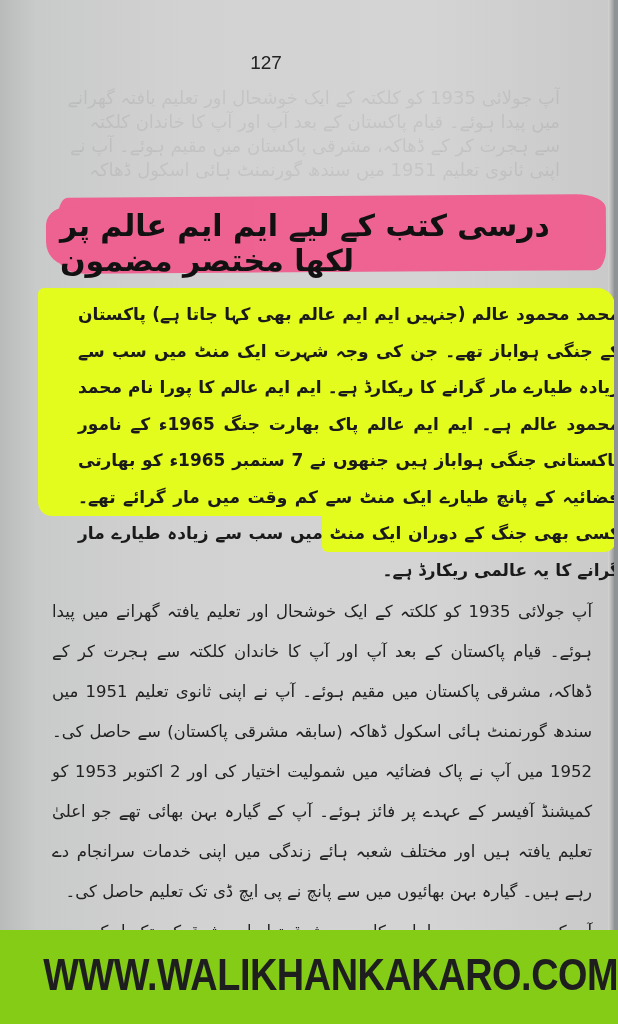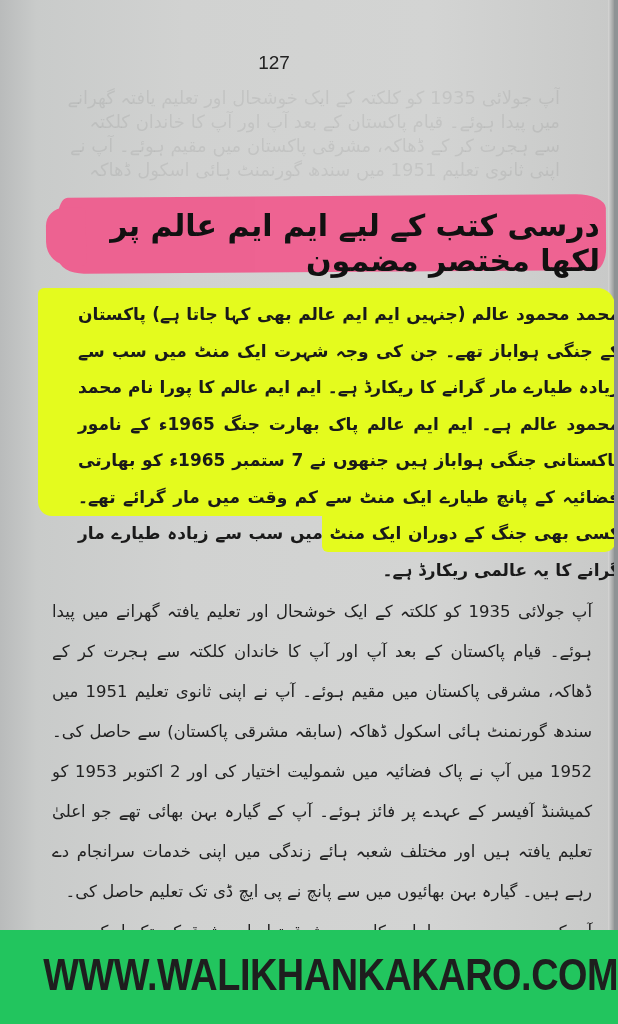--- a/index.html
+++ b/index.html
@@ -12,40 +12,40 @@
     position:absolute; left:0; top:0; width:614px; height:930px;
     background: linear-gradient(90deg,#b9bbbb 0%,#c9cbca 6%,#d1d2d1 30%,#d3d4d3 70%,#c8c9c8 100%);
     overflow:hidden;
   }
   .page-edge {
     position:absolute; right:0; top:0; width:6px; height:930px;
     background:linear-gradient(90deg,#d6d6d5,#9a9c9c);
   }
   .page-number {
     position:absolute; top:52px; left:0; width:532px; text-align:center;
-    font-family:"Liberation Sans", sans-serif; font-size:19px; color:#222;padding-left:8px;
+    font-family:"Liberation Sans", sans-serif; font-size:19px; color:#222;
   }
   .ghost-text {
     position:absolute; left:60px; top:86px; width:500px; height:95px;
     color:rgba(0,0,0,0.07); font-size:18px; line-height:24px; direction:rtl; text-align:right;
     font-family:"DejaVu Sans", sans-serif; overflow:hidden;
   }
   .title-highlight {
     position:absolute; left:58px; top:196px; width:548px; height:76px;
     background:#ef5d8e;
     border-radius:10px 30px 12px 26px / 20px 14px 22px 16px;
     transform:rotate(-0.4deg);
     opacity:0.95;
   }
   .title-highlight::before {
     content:""; position:absolute; left:-12px; top:10px; width:40px; height:58px;
     background:#ef5d8e; border-radius:18px 4px 4px 24px;
   }
   .title {
-    position:absolute; left:60px; top:208px; width:540px; text-align:right;
+    position:absolute; left:60px; top:208px; width:540px; text-align:left;
     direction:rtl; font-size:30px; font-weight:bold; color:#111;
     font-family:"DejaVu Sans", sans-serif;
   }
   .yellow-highlight {
     position:absolute; left:38px; top:288px; width:577px; height:228px;
     background:#e4fb1e;
     border-radius:6px 18px 4px 14px;
   }
   .yellow-highlight-tail {
     position:absolute; left:322px; top:508px; width:293px; height:44px;
@@ -60,21 +60,21 @@
   }
   .section-heading {
     position:absolute; right:52px; top:552px; direction:rtl;
     font-size:21px; font-weight:bold; color:#1a1a1a;
   }
   .body-text {
     left:52px; top:592px; width:540px; font-size:16.5px; line-height:40px; color:#222;
   }
   .footer {
     position:absolute; left:0; top:930px; width:618px; height:94px;
-    background:#22c55e;
+    background:#84cc16;
   }
   .footer-text {
     position:absolute; left:0; top:20px; width:618px; text-align:center;
     font-family:"Liberation Sans", sans-serif; font-weight:bold;
     font-size:44px; letter-spacing:-0.5px; color:#1e1e1e;
     transform:scaleX(0.86);
   }
 </style>
 </head>
 <body>

